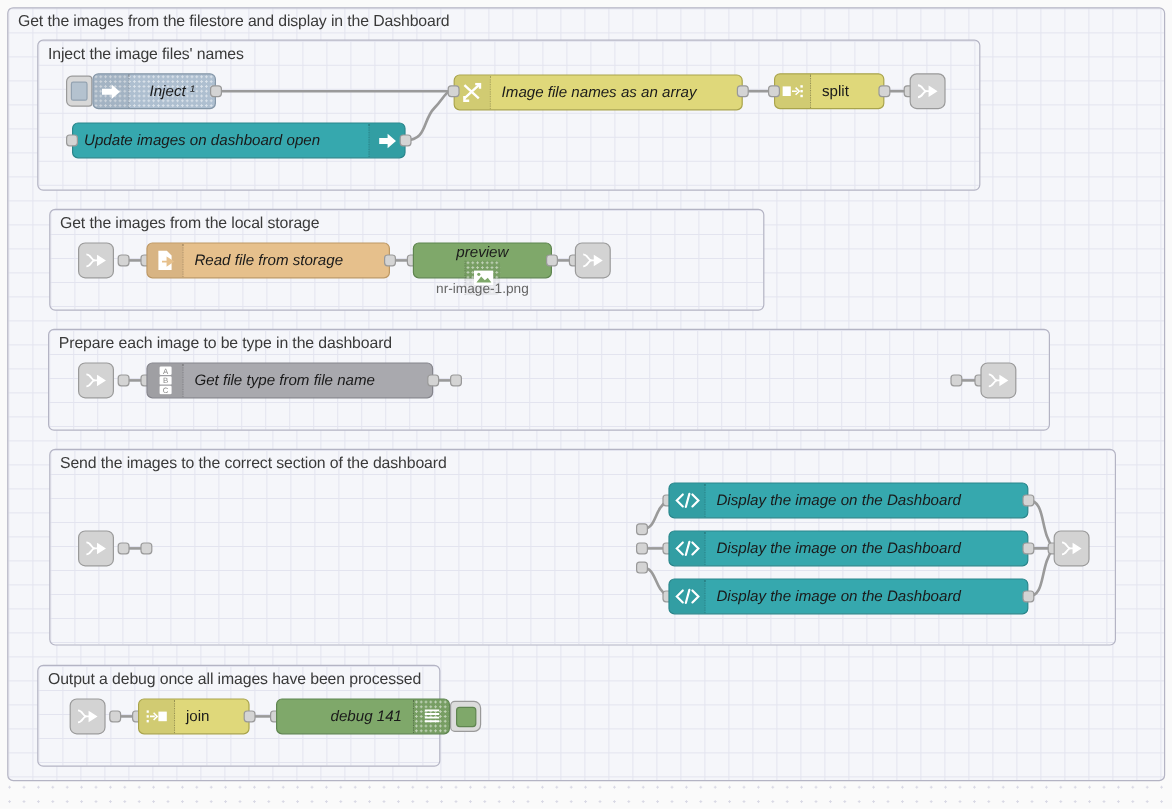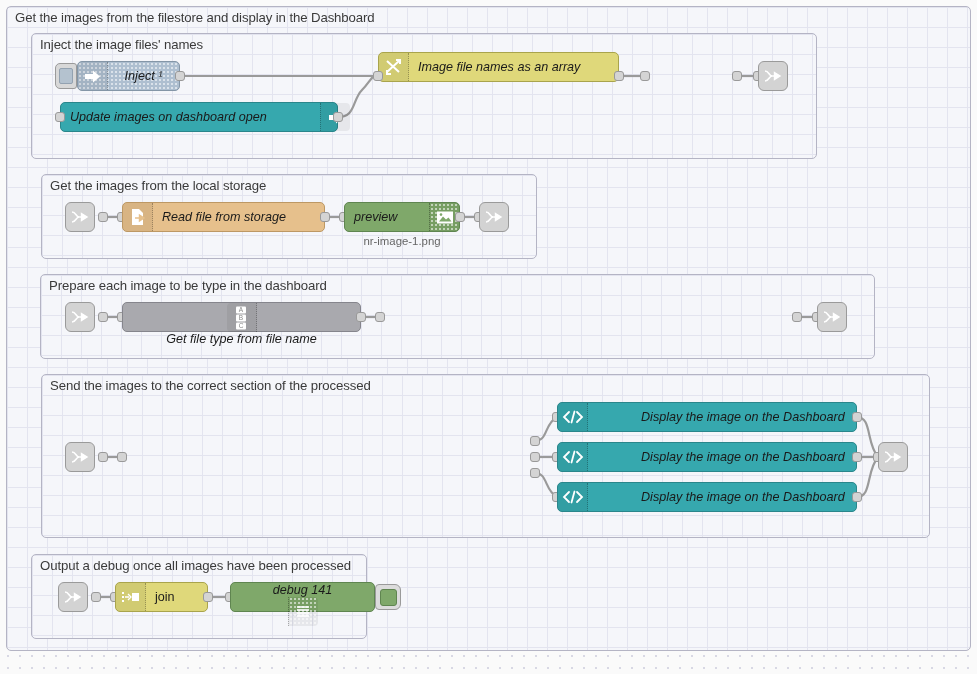--- a/index.html
+++ b/index.html
@@ -67,21 +67,21 @@
     flex:0 0 29px;
   }
   .iconbox.right{
     border-right:none;
     border-left:1px dotted rgba(0,0,0,.28);
     border-radius:0 4px 4px 0;
   }
   svg{display:block;}
   
   .n-yellow{background:#dfd87a;border-color:#a9a44c;}
-  .n-teal{background:#36a8ae;border-color:#2a868b;gap:44px;}
+  .n-teal{background:#36a8ae;border-color:#2a868b;}
   .n-green{background:#7fa86a;border-color:#5f8550;}
   .n-orange{background:#e6c08c;border-color:#bd9864;}
   .n-grey{background:#a9a9ae;border-color:#85858c;}
   .n-inject{background:#aebfd0;border-color:#8496a7;}
   
   .tex{
     background-image:radial-gradient(circle,rgba(255,255,255,.55) 0.8px,rgba(0,0,0,0) 0.9px);
     background-size:4px 4px;
   }
   
@@ -146,30 +146,30 @@
 <div id="canvas">
 
   <div class="group" style="left:6px;top:6px;width:965px;height:645px;">
     <div class="group-label">Get the images from the filestore and display in the Dashboard</div>
   </div>
 
   <div class="group" style="left:31px;top:33px;width:786px;height:126px;">
     <div class="group-label">Inject the image files' names</div>
   </div>
 
-  <div class="group" style="left:41px;top:174px;width:496px;height:85px;">
+  <div class="group" style="left:41px;top:174px;width:596px;height:85px;">
     <div class="group-label">Get the images from the local storage</div>
   </div>
 
   <div class="group" style="left:40px;top:274px;width:835px;height:85px;">
     <div class="group-label">Prepare each image to be type in the dashboard</div>
   </div>
 
   <div class="group" style="left:41px;top:374px;width:889px;height:164px;">
-    <div class="group-label">Send the images to the correct section of the processed</div>
+    <div class="group-label">Send the images to the correct section of the dashboard</div>
   </div>
 
   <div class="group" style="left:31px;top:554px;width:336px;height:85px;">
     <div class="group-label">Output a debug once all images have been processed</div>
   </div>
 
   <svg class="wires">
 
     <path class="wire" d="M 180,76 L 330,76 C 352,76 352,76 374,76"></path>
 
@@ -224,33 +224,47 @@
     <div class="nlabel">Update images on dashboard open</div>
     <div class="iconbox right">
       <svg width="17" height="15" viewBox="0 0 17 15">
         <path d="M2 5 h7 V1.5 L16 7.5 L9 13.5 V10 H2 Z" fill="#fff"></path>
       </svg>
     </div>
   </div>
   <div class="port" style="left:55px;top:112px;"></div>
   <div class="port" style="left:333px;top:112px;"></div>
 
-  <div class="node n-yellow" style="left:378px;top:52px;width:241px;">
+  <div class="node n-yellow" style="left:378px;top:62px;width:241px;">
     <div class="iconbox">
       <svg width="17" height="16" viewBox="0 0 17 16">
         <path d="M2 2 L14 13 M14 2 L2 13" stroke="#fff" stroke-width="2" fill="none"></path>
         <path d="M11 1 h4 v4" stroke="#fff" stroke-width="2" fill="none"></path>
         <path d="M6 15 h-4 v-4" stroke="#fff" stroke-width="2" fill="none"></path>
       </svg>
     </div>
     <div class="nlabel">Image file names as an array</div>
   </div>
   <div class="port" style="left:373px;top:71px;"></div>
   <div class="port" style="left:614px;top:71px;"></div>
 
+  <div class="node n-yellow" style="left:645px;top:61px;width:92px;">
+    <div class="iconbox">
+      <svg width="18" height="12" viewBox="0 0 18 12">
+        <rect x="0" y="2" width="7" height="8" fill="#fff"></rect>
+        <path d="M8 6 h4 M11 3 l3 3 l-3 3" stroke="#fff" stroke-width="1.3" fill="none"></path>
+        <g fill="#fff">
+          <rect x="15" y="1" width="2" height="2"></rect>
+            <rect x="15" y="5" width="2" height="2"></rect>
+          <rect x="15" y="9" width="2" height="2"></rect>
+        </g>
+      </svg>
+    </div>
+    <div class="nlabel plain">split</div>
+  </div>
   <div class="port" style="left:640px;top:71px;"></div>
   <div class="port" style="left:732px;top:71px;"></div>
 
   <div class="port" style="left:753px;top:71px;"></div>
   <div class="linknode" style="left:758px;top:61px;">
     <svg width="18" height="16" viewBox="0 0 18 16">
       <path d="M1 3 C5 3 5 8 8 8 C5 8 5 13 1 13" stroke="#fff" stroke-width="1.6" fill="none"></path>
       <path d="M7 8 h5 M10.5 4.5 L16 8 L10.5 11.5 Z" fill="#fff" stroke="#fff" stroke-width="1.4"></path>
     </svg>
   </div>
@@ -269,21 +283,21 @@
       <svg width="16" height="18" viewBox="0 0 16 18">
         <path d="M2 1 h7 l4 4 v12 H2 Z" fill="#fff"></path>
         <path d="M5 10 h7 M9.5 7 L14 10 L9.5 13 Z" stroke="#e6c08c" fill="#e6c08c" stroke-width="1.4"></path>
       </svg>
     </div>
     <div class="nlabel">Read file from storage</div>
   </div>
   <div class="port" style="left:320px;top:212px;"></div>
 
   <div class="port" style="left:339px;top:212px;"></div>
-  <div class="node n-green" style="left:344px;top:202px;width:116px;">
+  <div class="node n-green" style="left:344px;top:202px;width:116px;flex-direction:column;">
     <div class="nlabel">preview</div>
     <div class="iconbox right tex">
       <svg width="18" height="15" viewBox="0 0 18 15">
         <rect x="1" y="1.5" width="16" height="12" fill="#fff"></rect>
         <path d="M3 11.5 l4-5 l3 3 l2.5-2 l3 4 Z" fill="#7fa86a"></path>
         <circle cx="5" cy="4.6" r="1.3" fill="#7fa86a"></circle>
       </svg>
     </div>
   </div>
   <div class="sublabel" style="left:340px;top:235px;width:124px;text-align:center;">nr-image-1.png</div>
@@ -299,21 +313,21 @@
 
   <div class="linknode" style="left:65px;top:302px;">
     <svg width="18" height="16" viewBox="0 0 18 16">
       <path d="M1 3 C5 3 5 8 8 8 C5 8 5 13 1 13" stroke="#fff" stroke-width="1.6" fill="none"></path>
       <path d="M7 8 h5 M10.5 4.5 L16 8 L10.5 11.5 Z" fill="#fff" stroke="#fff" stroke-width="1.4"></path>
     </svg>
   </div>
   <div class="port" style="left:98px;top:312px;"></div>
 
   <div class="port" style="left:117px;top:312px;"></div>
-  <div class="node n-grey" style="left:122px;top:302px;width:239px;flex-direction:column;">
+  <div class="node n-grey" style="left:122px;top:302px;width:239px;">
     <div class="iconbox">
       <svg width="12" height="24" viewBox="0 0 12 24">
         <rect x="1" y="0.5" width="10" height="7" fill="#fff" rx="1"></rect>
         <rect x="1" y="8.5" width="10" height="7" fill="#fff" rx="1"></rect>
         <rect x="1" y="16.5" width="10" height="7" fill="#fff" rx="1"></rect>
         <text x="6" y="6.3" font-size="6.5" text-anchor="middle" fill="#888" font-family="'Liberation Sans',sans-serif">A</text>
         <text x="6" y="14.3" font-size="6.5" text-anchor="middle" fill="#888" font-family="'Liberation Sans',sans-serif">B</text>
         <text x="6" y="22.3" font-size="6.5" text-anchor="middle" fill="#888" font-family="'Liberation Sans',sans-serif">C</text>
       </svg>
     </div>
@@ -405,21 +419,21 @@
         </g>
         <path d="M3 6 h4 M6 3 l3 3 l-3 3" stroke="#fff" stroke-width="1.3" fill="none"></path>
         <rect x="10" y="2" width="7" height="8" fill="#fff"></rect>
       </svg>
     </div>
     <div class="nlabel plain">join</div>
   </div>
   <div class="port" style="left:203px;top:592px;"></div>
 
   <div class="port" style="left:225px;top:592px;"></div>
-  <div class="node n-green" style="left:230px;top:582px;width:145px;flex-direction:column;">
+  <div class="node n-green" style="left:230px;top:582px;width:145px;">
     <div class="nlabel right">debug 141</div>
     <div class="iconbox right tex">
       <svg width="16" height="14" viewBox="0 0 16 14">
         <g stroke="#fff" stroke-width="1.6">
           <path d="M2 2 h12"></path>
             <path d="M2 5 h12"></path>
             <path d="M2 8 h12"></path>
             <path d="M2 11 h12"></path>
         </g>
       </svg>

